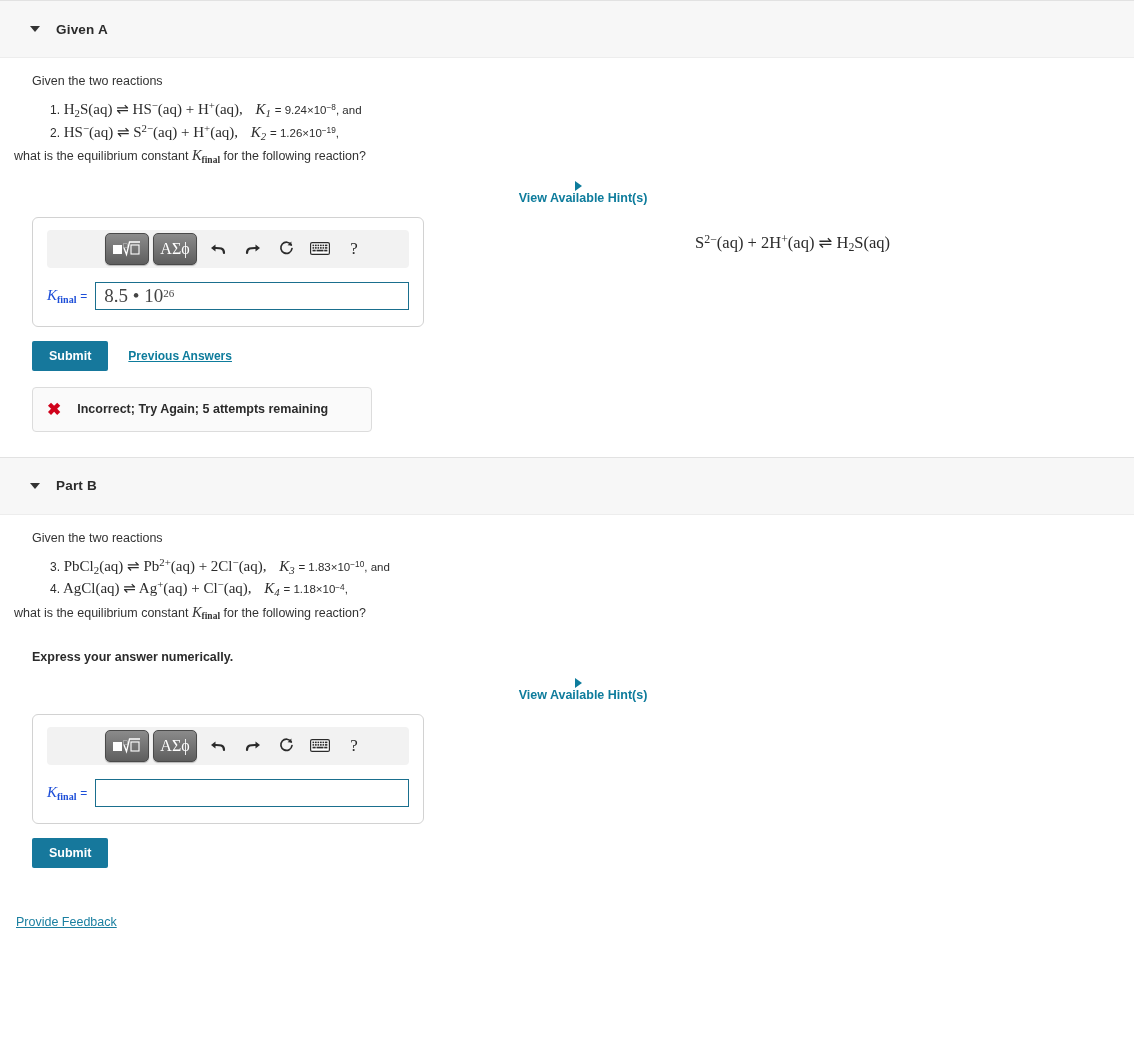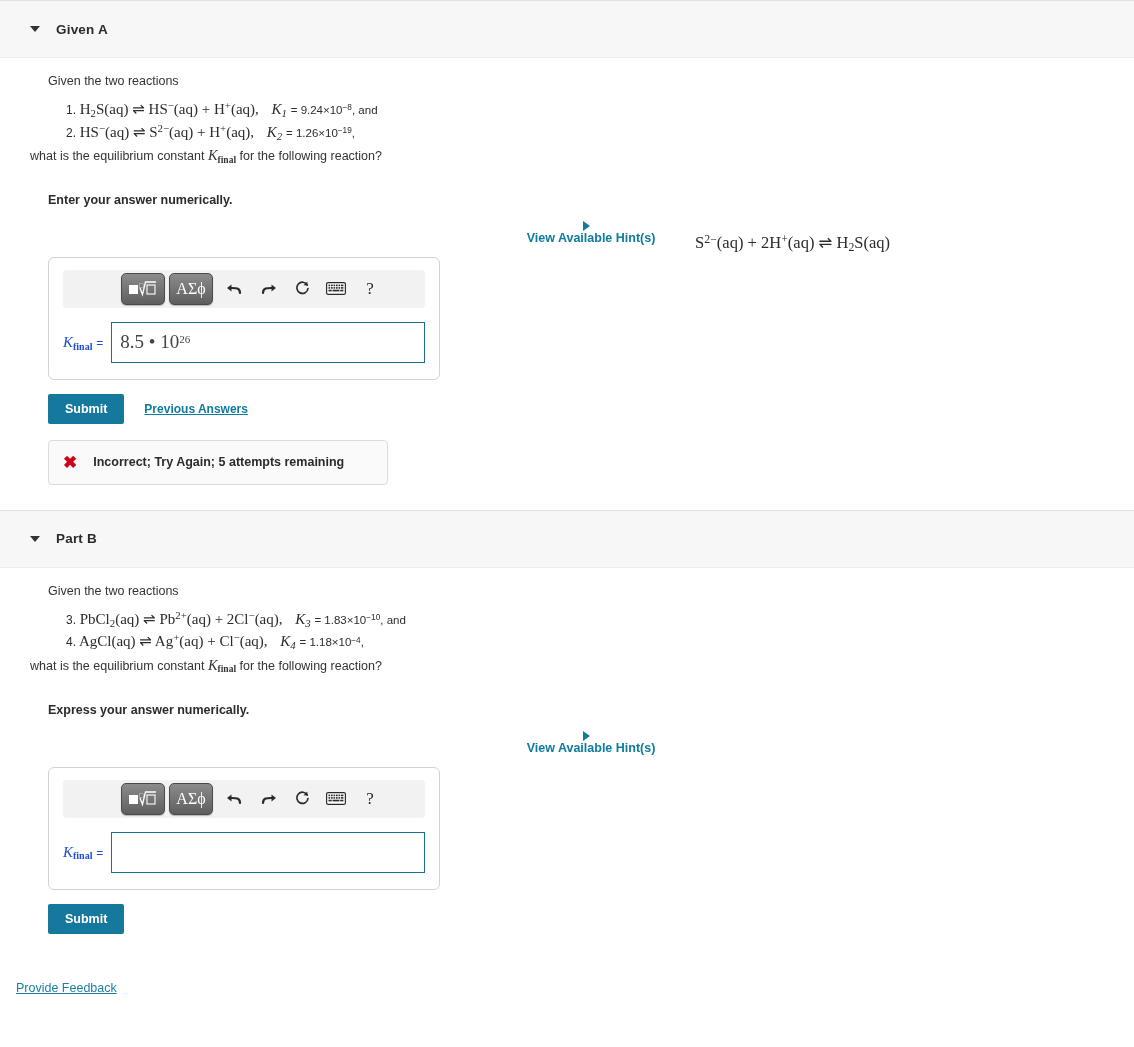--- a/index.html
+++ b/index.html
@@ -46,21 +46,21 @@
   }
   .part-title {
     font-size: 13.5px;
     font-weight: bold;
     color: #2b2b2b;
     letter-spacing: .2px;
   }
 
   
   .part-body { position: relative; padding: 0 0 0 0; }
-  .left-col { padding-left: 48px; }
+  .left-col { padding-left: 32px; }
 
   .lead {
     font-size: 12.5px;
     color: #333;
     margin: 0;
     padding-top: 16px;
   }
 
   .reactions {
     font-family: "Liberation Serif", serif;
@@ -202,21 +202,21 @@
     font-style: italic;
     font-size: 15px;
     color: #1d4ed8;
     margin-right: 8px;
     white-space: nowrap;
   }
   .input-label sub { font-size: 10px; font-style: normal; font-weight: bold; }
   .input-label .eq { font-style: normal; font-family: "Liberation Sans", sans-serif; font-size: 12px; }
   .answer-field {
     flex: 1;
-    height: 41px;
+    height: 28px;
     border: 1px solid #1a6f8e;
     background: #ffffff;
     display: flex;
     align-items: center;
     padding-left: 8px;
     box-sizing: border-box;
     cursor: text;
   }
   .answer-value {
     font-family: "Liberation Serif", serif;
@@ -316,21 +316,20 @@
         <span class="rxn-num">2.</span>
         <span class="rxn-eq">HS<sup>−</sup>(aq) ⇌ S<sup>2−</sup>(aq) + H<sup>+</sup>(aq),</span>
         <span class="kconst">K<sub>2</sub></span>
         <span class="kval">= 1.26×10<sup>−19</sup></span><span class="tail">,</span>
       </div>
       <div class="question-line">
         what is the equilibrium constant <span class="kfinal-inline">K<sub>final</sub></span> for the following reaction?
       </div>
     </div>
 
-    <div class="prompt">Enter your answer numerically.</div>
 
     <div class="hints">
       <span class="tri-right"></span>
       <span class="hints-label">View Available Hint(s)</span>
     </div>
 
     <div class="answer-box">
       <div class="mathbar">
         <div class="mbtn">
           <span class="radical-glyph">

